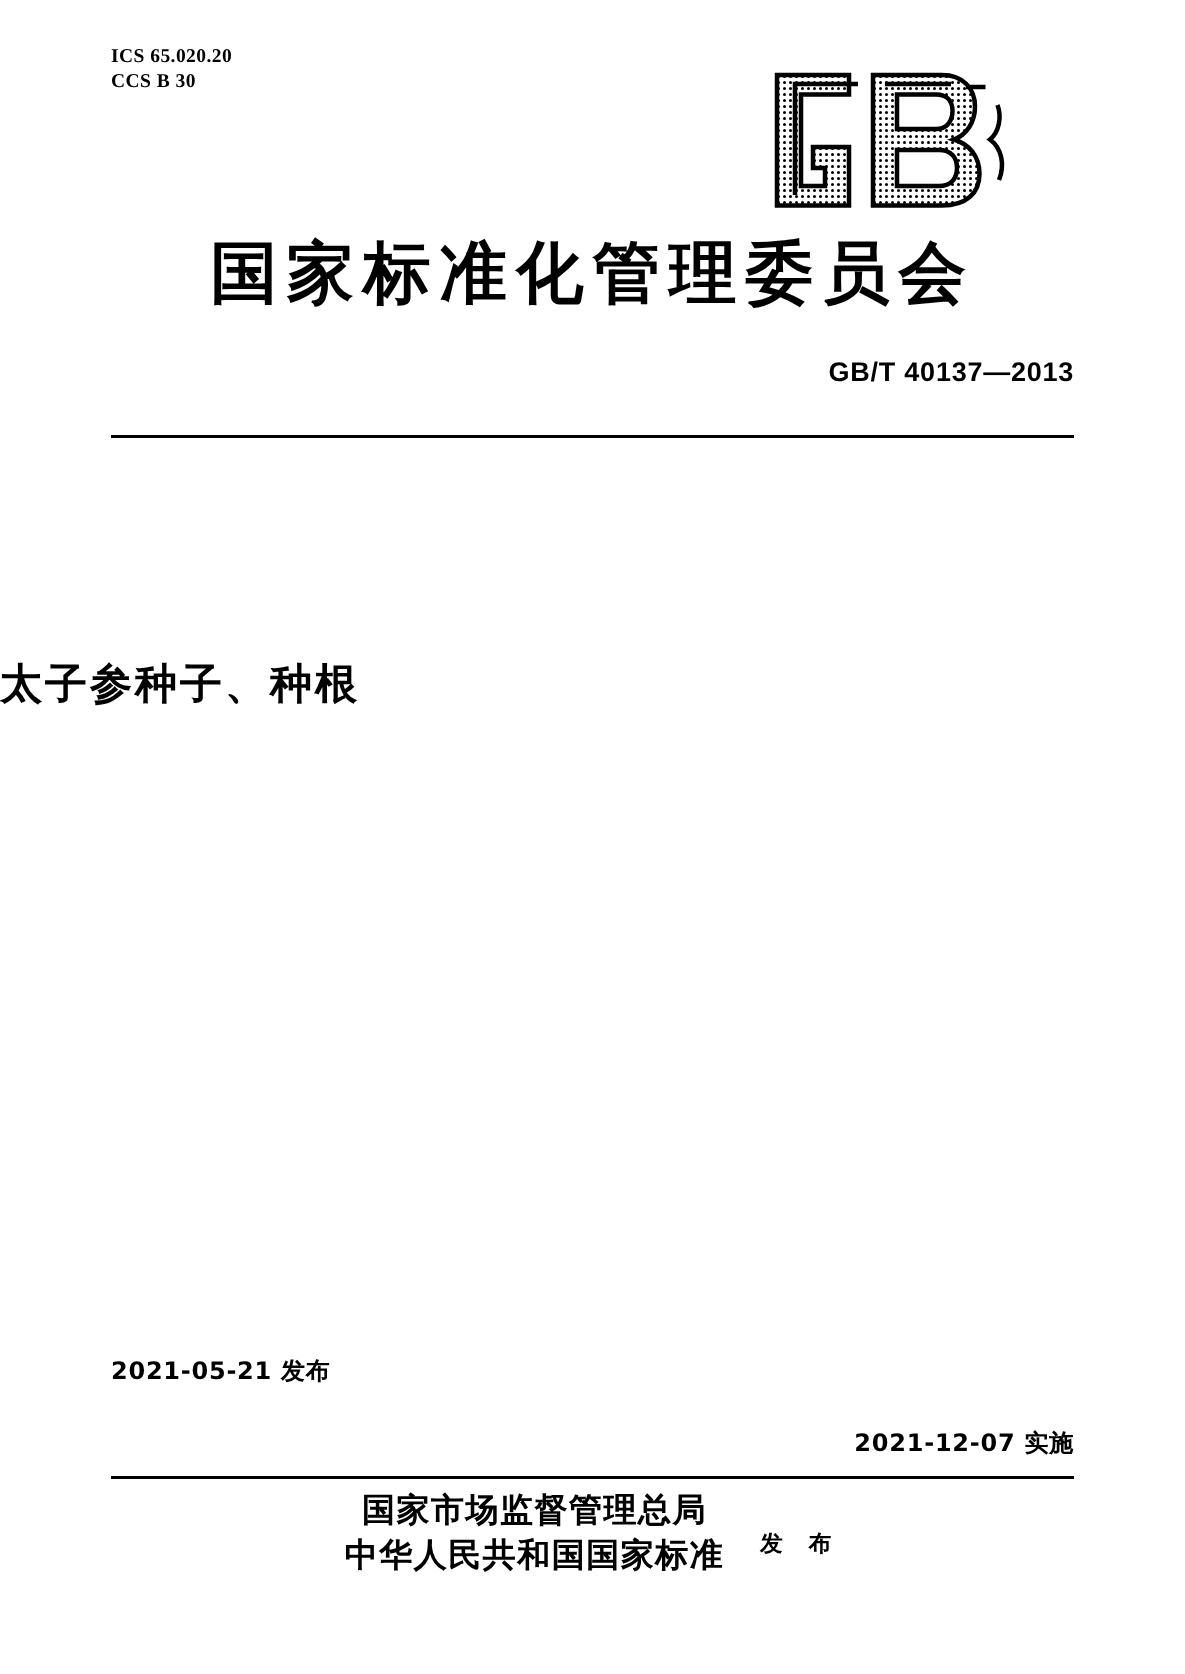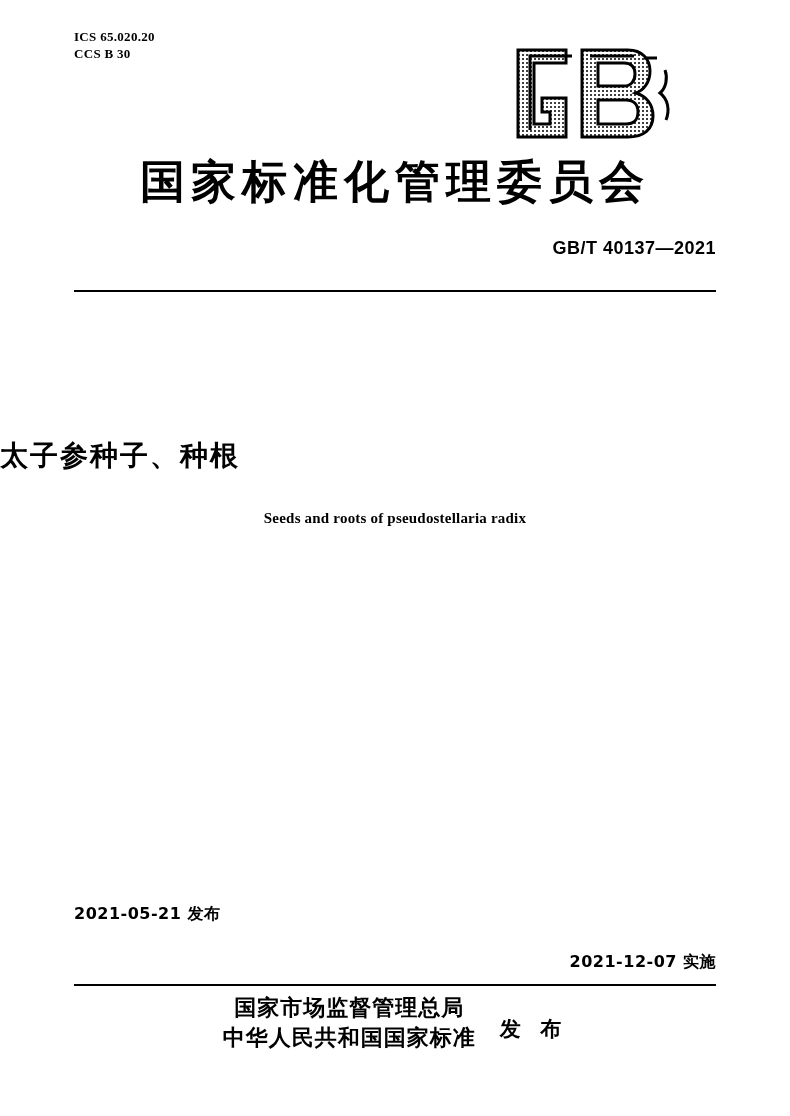--- a/index.html
+++ b/index.html
@@ -150,21 +150,21 @@
     font-family: "DejaVu Sans", sans-serif;
     font-weight: bold;
     font-size: 22px;
     line-height: 30px;
     letter-spacing: 1px;
     text-align: center;
   }
   .publisher-verb {
     font-family: "DejaVu Sans", sans-serif;
     font-weight: bold;
-    font-size: 21px;
+    font-size: 15px;
     letter-spacing: 6px;
     margin-left: 24px;
     padding-top: 12px;
   }
 </style>
 </head>
 <body>
 
 <div class="page">
 
@@ -194,26 +194,25 @@
                  M88 54 L88 78 L116 78 C124 78 128 73 128 66 C128 59 124 54 116 54 Z" fill="url(#hatch)" stroke="#000000" stroke-width="3"></path>
         <path d="M147 12 L134 12" fill="none" stroke="#000000" stroke-width="3"></path>
         <path d="M155 24 C158 32 156 42 150 47 C158 53 160 64 156 74" fill="none" stroke="#000000" stroke-width="3"></path>
         <path d="M80 10 L124 10" fill="none" stroke="#000000" stroke-width="3"></path>
       </g>
     </svg>
   </div>
 
   <div class="cn-title">国家标准化管理委员会</div>
 
-  <div class="std-number">GB/T 40137—2021</div>
+  <div class="std-number">GB/T 40137—2013</div>
 
   <div class="rule-top"></div>
 
   <div class="doc-title-cn">太子参种子、种根</div>
-  <div class="doc-title-en">Seeds and roots of pseudostellaria radix</div>
 
   <div class="date-issue">2021-05-21 发布</div>
   <div class="date-impl">2021-12-07 实施</div>
 
   <div class="rule-bottom"></div>
 
   <div class="publisher">
     <div class="publisher-names">
       <div>国家市场监督管理总局</div>
       <div>中华人民共和国国家标准</div>

